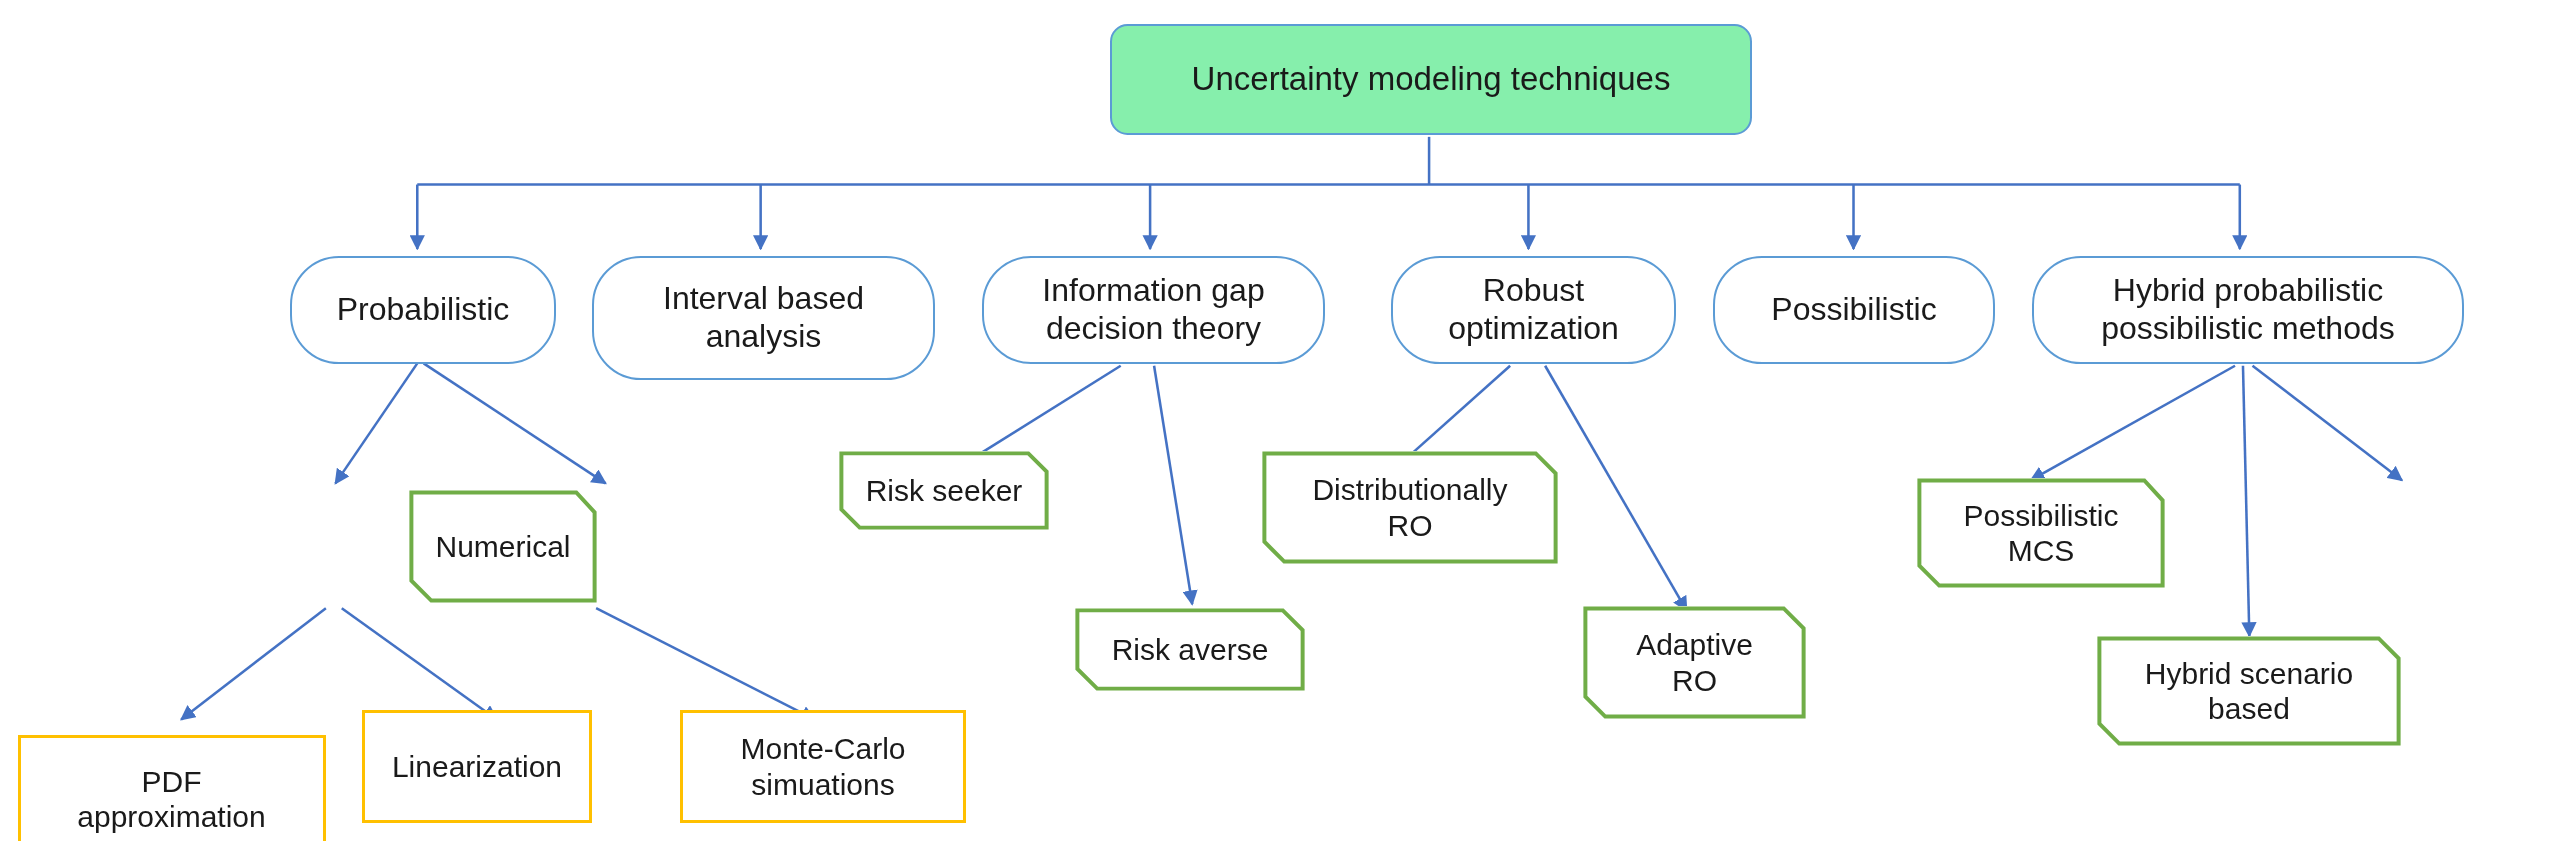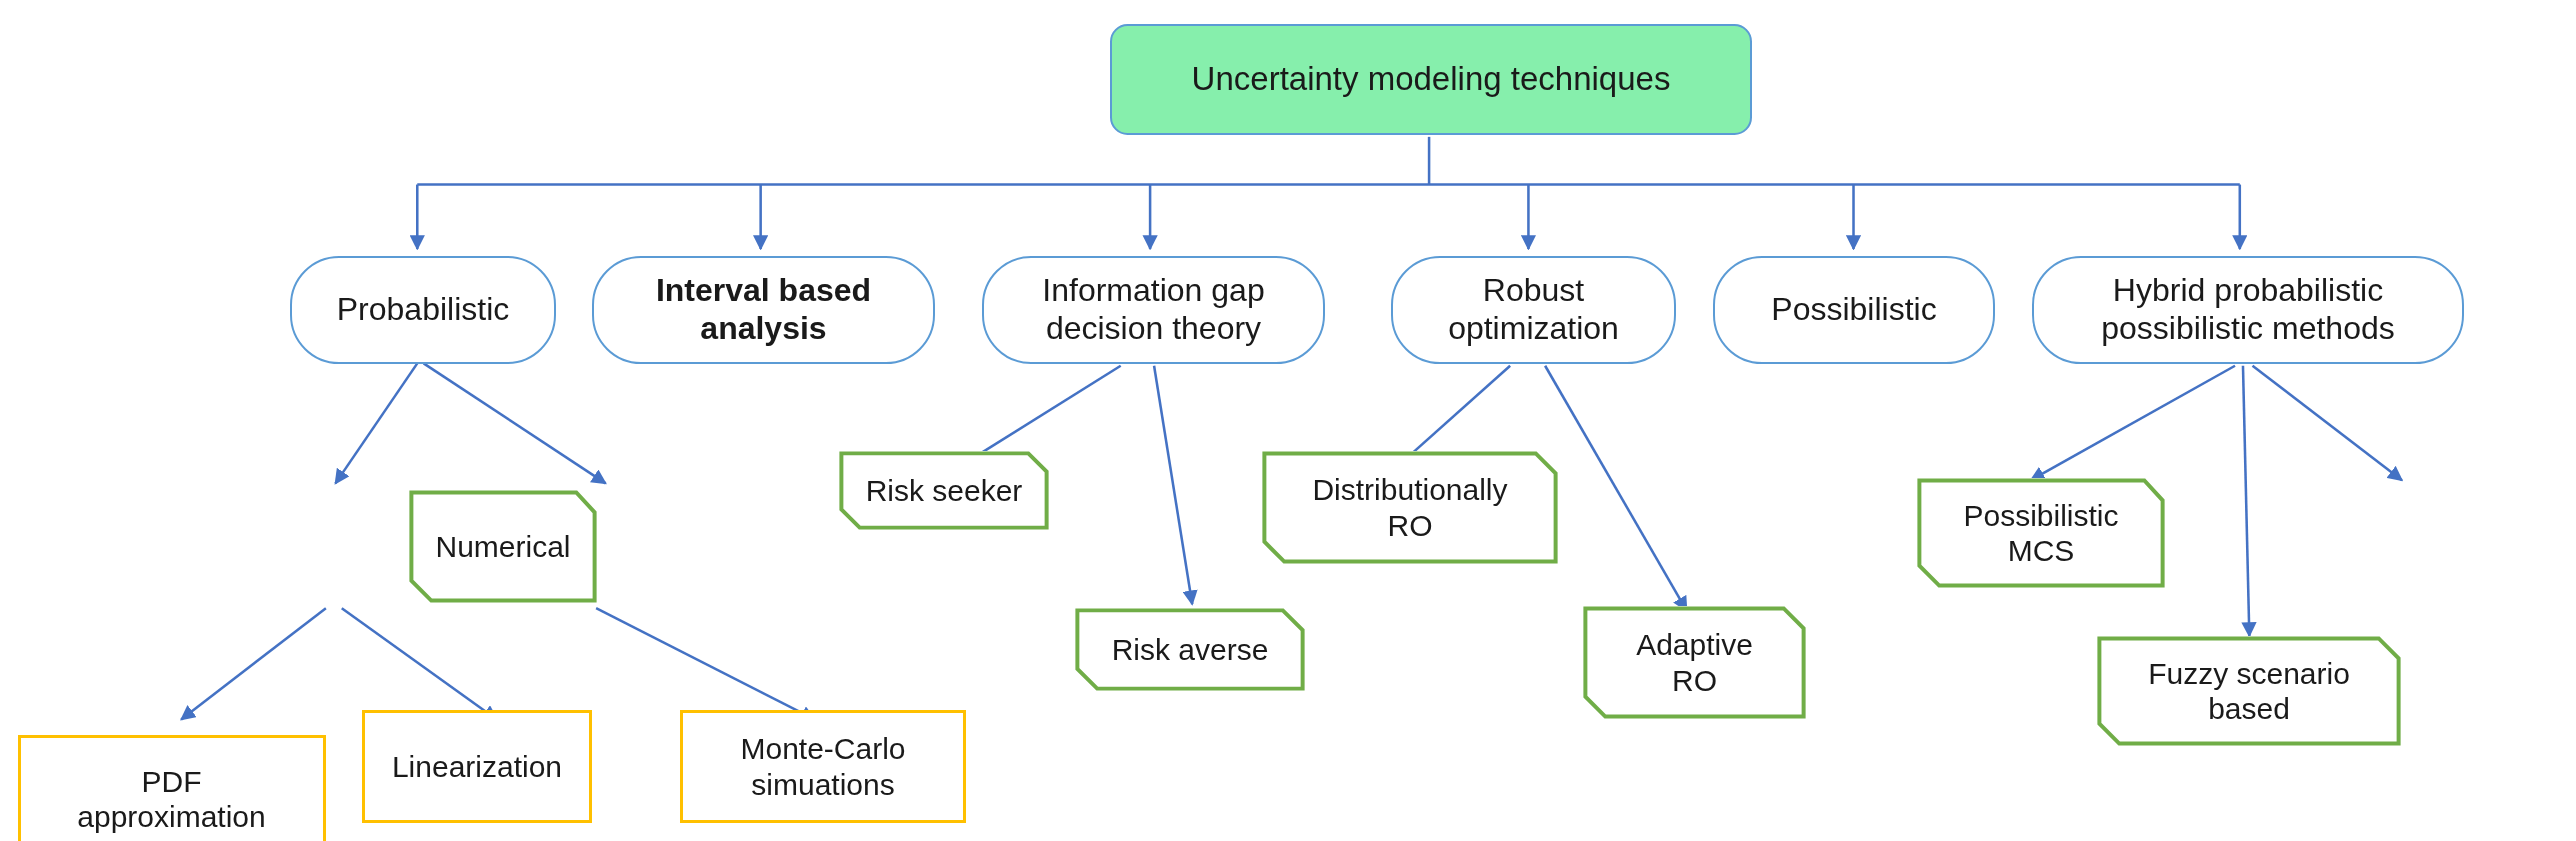--- a/index.html
+++ b/index.html
@@ -116,21 +116,21 @@
   </svg>
 
   <div class="node root" style="left:1110px; top:24px; width:642px; height:111px;">
     <span class="txt">Uncertainty modeling techniques</span>
   </div>
 
   <div class="node lvl1" style="left:290px; top:256px; width:266px; height:108px;">
     <span class="txt">Probabilistic</span>
   </div>
 
-  <div class="node lvl1" style="left:592px; top:256px; width:343px; height:108px;font-weight:bold;">
+  <div class="node lvl1" style="left:592px; top:256px; width:343px; height:124px;">
     <span class="txt">Interval based
 analysis</span>
   </div>
 
   <div class="node lvl1" style="left:982px; top:256px; width:343px; height:108px;">
     <span class="txt">Information gap
 decision theory</span>
   </div>
 
   <div class="node lvl1" style="left:1391px; top:256px; width:285px; height:108px;">
@@ -190,21 +190,21 @@
       <path d="M 3 3 L 286 3 L 309 28 L 309 135 L 28 135 L 3 110 Z" fill="#ffffff" stroke="#70ad47" stroke-width="5"></path>
     </svg>
     <span class="txt">Possibilistic
 MCS</span>
   </div>
 
   <div class="node lvl2" style="left:2097px; top:636px; width:304px; height:110px;">
     <svg class="shape" viewBox="0 0 382 138" preserveAspectRatio="none">
       <path d="M 3 3 L 354 3 L 379 28 L 379 135 L 28 135 L 3 110 Z" fill="#ffffff" stroke="#70ad47" stroke-width="5"></path>
     </svg>
-    <span class="txt">Fuzzy scenario
+    <span class="txt">Hybrid scenario
 based</span>
   </div>
 
 
   <div class="node lvl3" style="left:17.5px; top:710px; width:308px; height:128px;margin-top:25px;">
     <span class="txt">PDF
 approximation</span>
   </div>
 
   <div class="node lvl3" style="left:362px; top:710px; width:230px; height:113px;align-items:center;">

